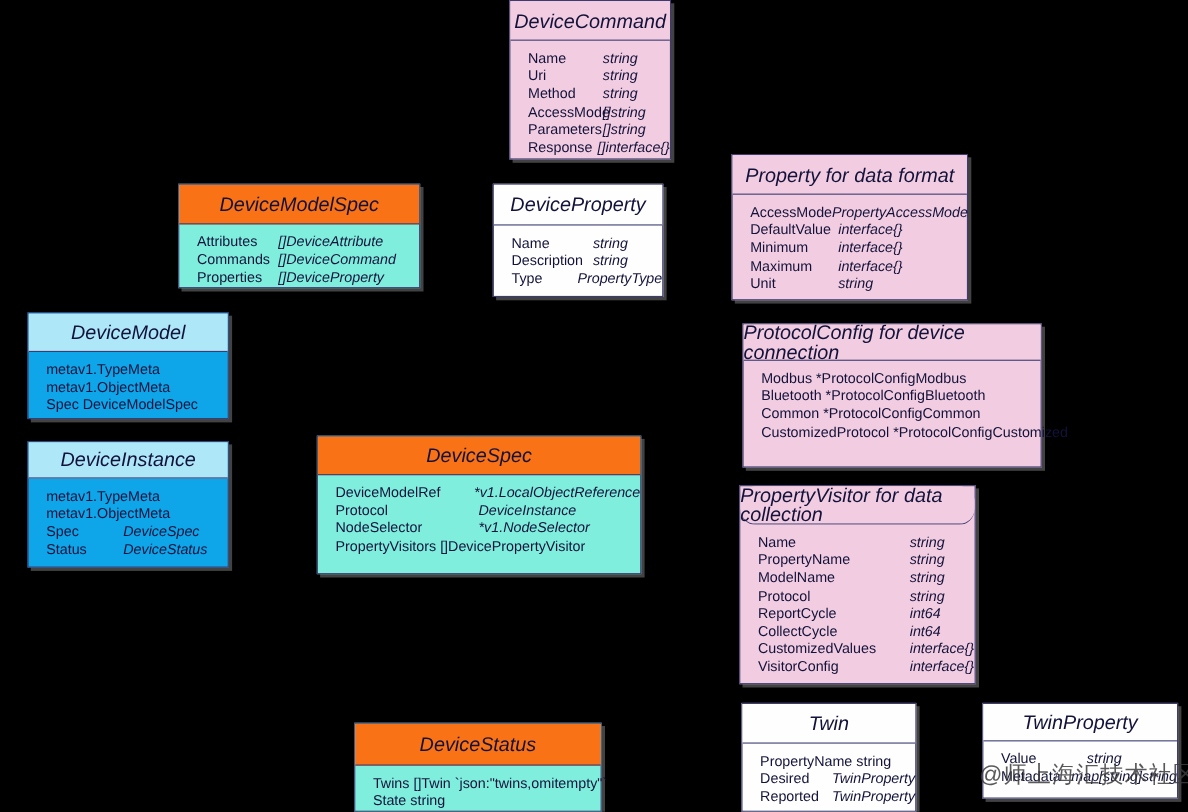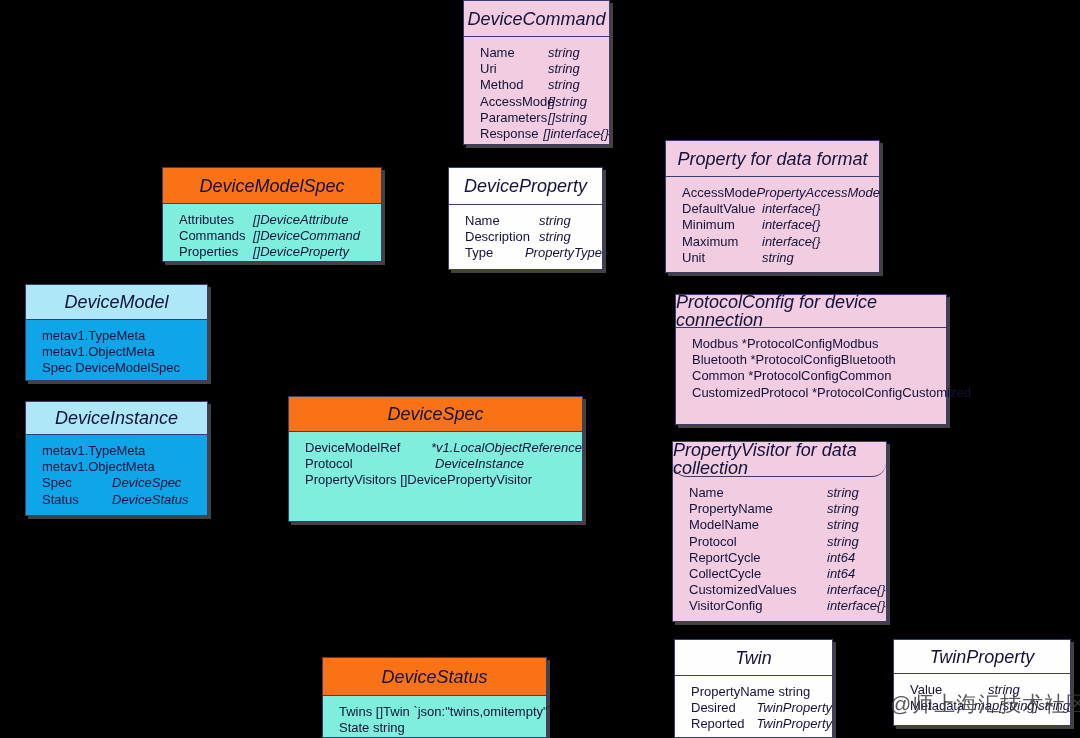--- a/index.html
+++ b/index.html
@@ -110,20 +110,21 @@
           <div class="plain">metav1.ObjectMeta</div>
           <div class="row"><span class="k" style="width: 70px;">Spec</span><span class="v">DeviceSpec</span></div>
           <div class="row"><span class="k" style="width: 70px;">Status</span><span class="v">DeviceStatus</span></div>
         </div>
       </div>
       <div class="node teal" style="left: 288px; top: 396px; width: 295px; height: 126px;">
         <div class="hdr" style="height: 35px;">DeviceSpec</div>
         <div class="body">
           <div class="row"><span class="k" style="width: 130px;">DeviceModelRef</span><span class="v">*v1.LocalObjectReference</span></div>
           <div class="row"><span class="k" style="width: 130px;">Protocol</span><span class="v">DeviceInstance</span></div>
+          <div class="row"><span class="k" style="width: 130px;">NodeSelector</span><span class="v">*v1.NodeSelector</span></div>
           <div class="plain">PropertyVisitors []DevicePropertyVisitor</div>
         </div>
       </div>
       <div class="node pink" style="left: 675px; top: 294px; width: 272px; height: 131px;">
         <div class="hdr" style="height: 33px;">ProtocolConfig for device connection</div>
         <div class="body">
           <div class="plain">Modbus *ProtocolConfigModbus</div>
           <div class="plain">Bluetooth *ProtocolConfigBluetooth</div>
           <div class="plain">Common *ProtocolConfigCommon</div>
           <div class="plain">CustomizedProtocol *ProtocolConfigCustomized</div>

